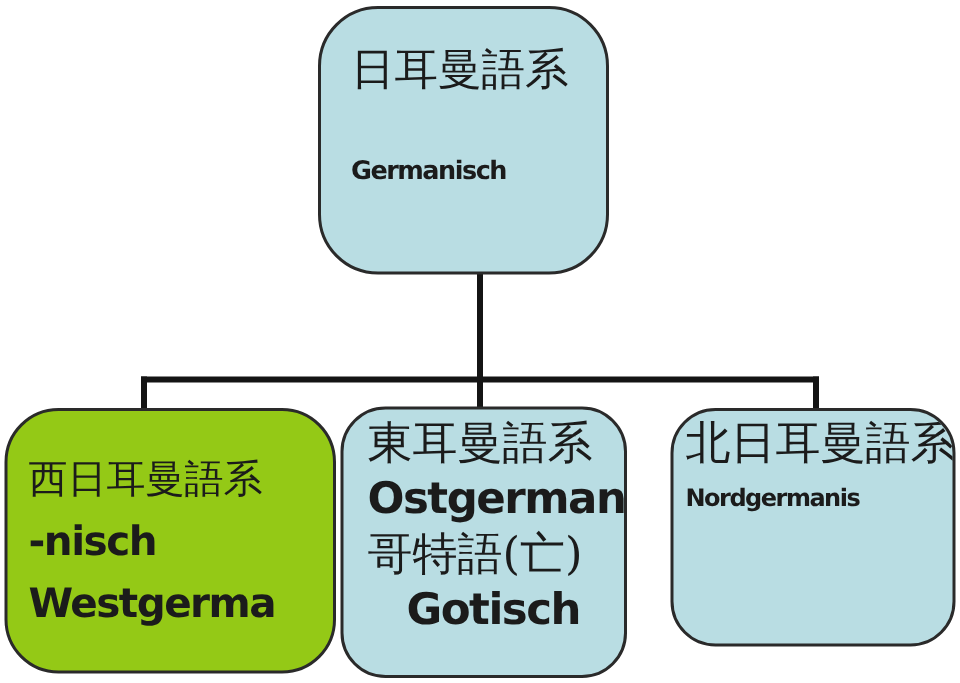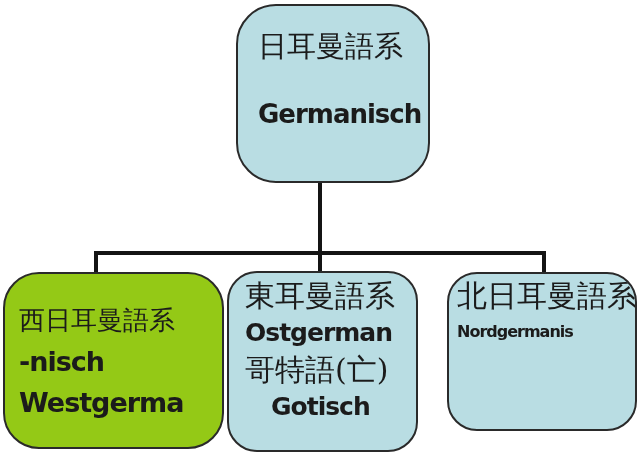--- a/index.html
+++ b/index.html
@@ -19,21 +19,21 @@
     position: absolute;
     box-sizing: border-box;
     border: 2px solid var(--border, #2a2a2a);
     color: var(--text, #1b1b1b);
     overflow: hidden;
   }
   .node-blue { background: var(--node-blue, #b9dde3); }
   .node-green { background: var(--node-green, #94c916); }
 
   .root-node {
-    left: 236px; top: 4px;
+    left: 212px; top: 4px;
     width: 194px; height: 179px;
     border-radius: 40px;
     padding: 20px 6px 0 20px;
   }
   .west-node {
     left: 3px; top: 272px;
     width: 221px; height: 177px;
     border-radius: 36px;
     padding: 26px 4px 0 14px;
   }
@@ -59,27 +59,27 @@
   .latin {
     font-family: "DejaVu Sans", "Liberation Sans", sans-serif;
     font-weight: bold;
     font-size: 25px;
     line-height: 36px;
     letter-spacing: -1px;
     white-space: nowrap;
   }
 
   .root-node .zh { font-size: 29px; line-height: 40px; }
-  .root-node .latin { margin-top: 30px; font-size: 26px; }
+  .root-node .latin { margin-top: 30px; font-size: 17px; }
 
   .west-node .zh { font-size: 26px; line-height: 41px; }
   .west-node .latin { font-size: 27px; line-height: 41px; }
 
   .ost-node .zh { line-height: 37px; }
-  .ost-node .latin { font-size: 25px; line-height: 37px; }
+  .ost-node .latin { font-size: 29px; line-height: 37px; }
   .ost-node .indent { padding-left: 26px; }
   .ost-node .tall-gap { line-height: 40px; }
 
   .nord-node .zh { line-height: 36px; }
   .nord-node .latin { font-size: 16px; line-height: 36px; }
   .nord-node .mixed {
     font-family: "DejaVu Sans", "Liberation Sans", sans-serif;
     font-weight: bold;
     font-size: 24px;
     line-height: 36px;

